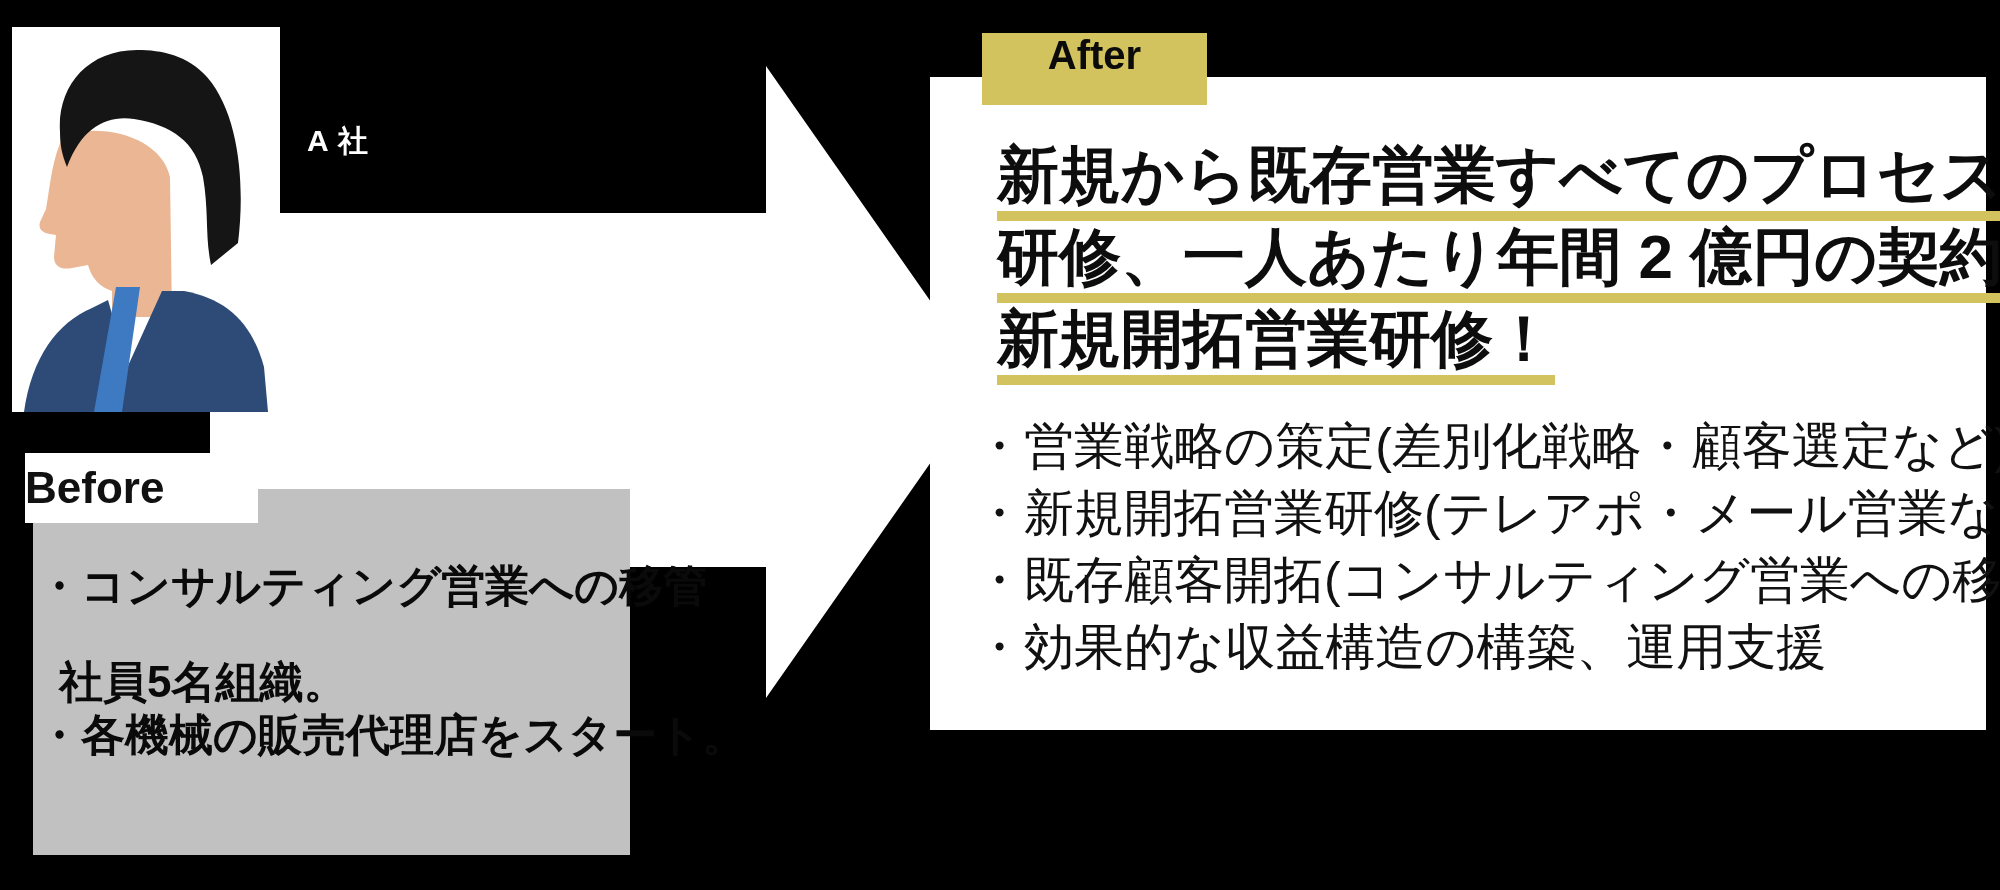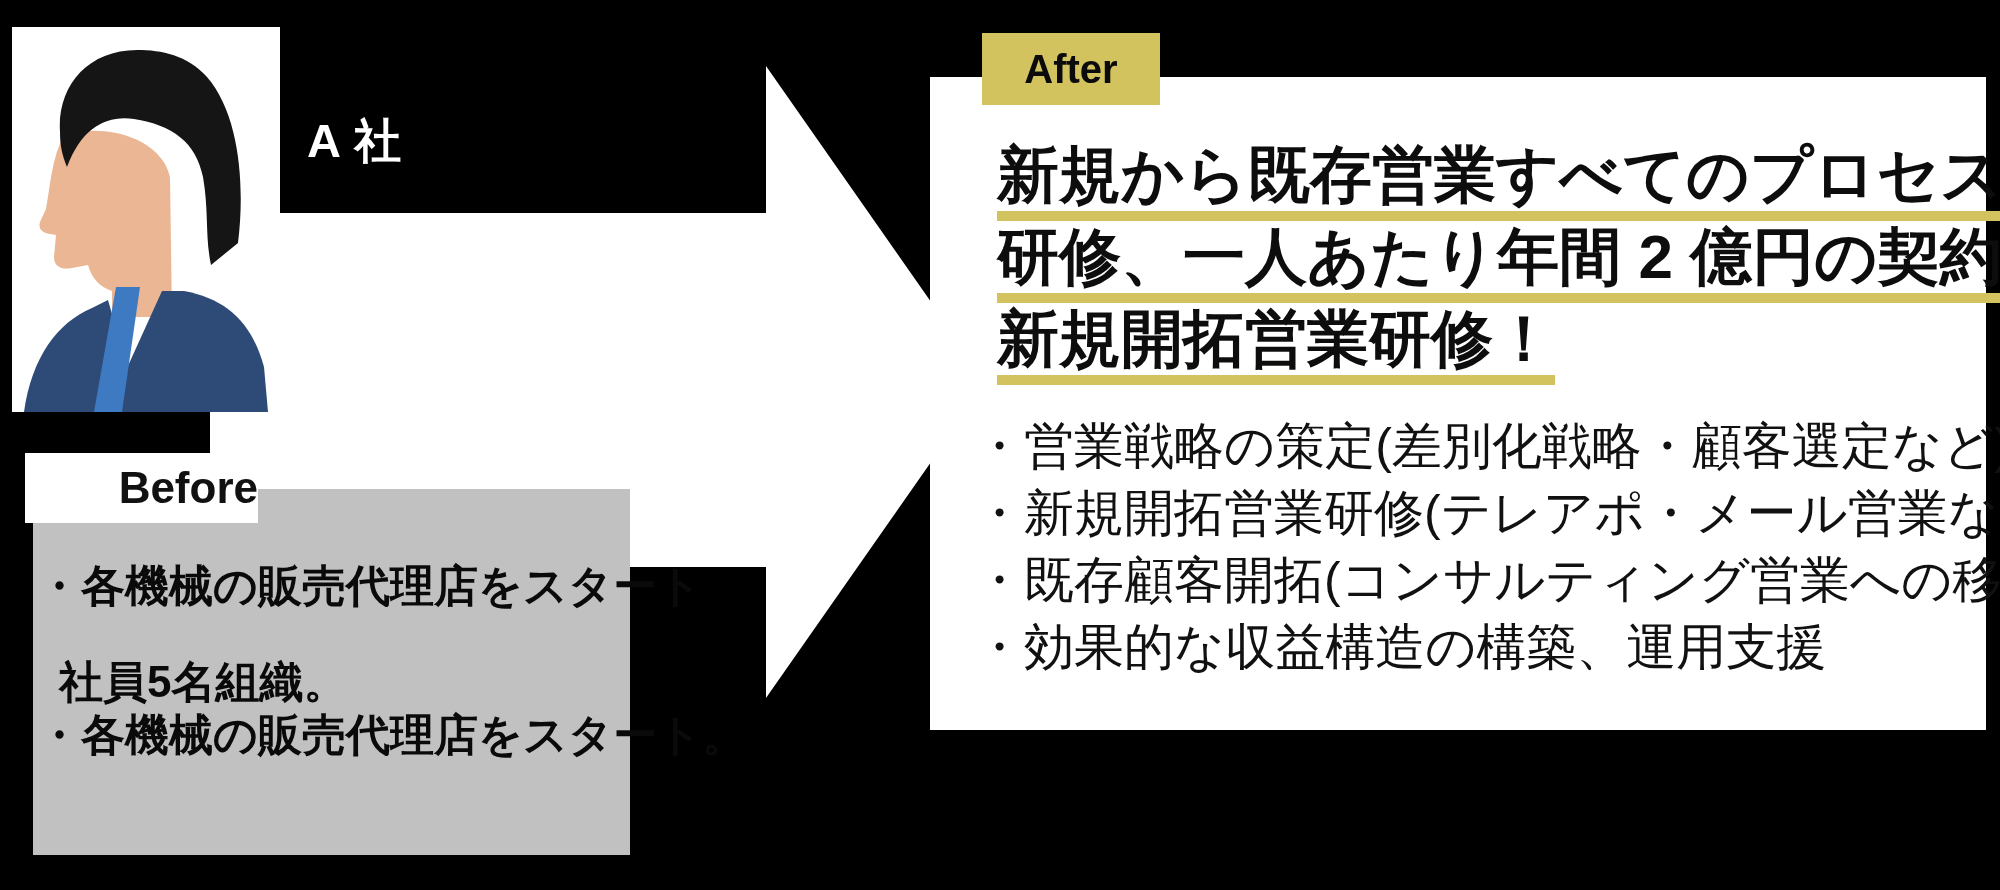--- a/index.html
+++ b/index.html
@@ -16,45 +16,45 @@
   #arrow-svg{position:absolute;left:0;top:0;z-index:1;}
   
   .avatar-box{
     position:absolute; left:12px; top:27px; width:268px; height:385px;
     background:var(--panel); z-index:2;
   }
   .avatar-box svg{position:absolute;left:0;top:0;}
   
   .company{
     position:absolute; left:307px; top:116px; z-index:2;
-    color:#ffffff; font-size:47px; font-weight:800; line-height:50px;
+    color:#ffffff; font-size:30px; font-weight:800; line-height:50px;
     white-space:nowrap; letter-spacing:1px;
   }
   
   .before-label{
     position:absolute; left:25px; top:453px; width:233px; height:70px;
     background:var(--panel); z-index:4;
-    display:flex; align-items:center; justify-content:flex-end;
+    display:flex; align-items:center; justify-content:flex-start;
   }
   .before-label span{font-size:44px; font-weight:700; color:#111; letter-spacing:0px;}
   .before-panel{
     position:absolute; left:33px; top:489px; width:597px; height:366px;
     background:var(--gray); z-index:3; box-sizing:border-box;
     padding:70px 0 0 4px;
   }
   .before-panel .line{
     font-size:44px; font-weight:700; line-height:53px; color:#0a0a0a;
     white-space:nowrap;
   }
   .before-panel .line.indent{padding-left:22px;margin-top:43px;}
   
   .after-label{
-    position:absolute; left:982px; top:33px; width:178px; height:72px;
+    position:absolute; left:982px; top:33px; width:225px; height:72px;
     background:var(--gold); z-index:4;
-    display:flex; align-items:center; justify-content:center;
+    display:flex; justify-content:center;
   }
   .after-label span{font-size:40px; font-weight:700; color:#0b0b0b;}
   .after-panel{
     position:absolute; left:930px; top:77px; width:1056px; height:653px;
     background:var(--panel); z-index:3;
   }
   .after-headline{position:absolute; left:67px; top:62px;}
   .h-line{height:82px; white-space:nowrap;}
   .h-line span{
     display:inline-block; font-size:62px; font-weight:900; color:var(--ink);
@@ -101,21 +101,21 @@
 
   <div class="company">
     <div>A 社</div>
   </div>
 
   <div class="before-label">
     <span>Before</span>
   </div>
 
   <div class="before-panel">
-    <div class="line">・各機械の販売代理店をスタート</div>
+    <div class="line">・コンサルティング営業への移管</div>
     <div class="line indent">社員5名組織。</div>
     <div class="line">・各機械の販売代理店をスタート。</div>
   </div>
 
   <div class="after-label">
     <span>After</span>
   </div>
 
   <div class="after-panel">
     <div class="after-headline">

